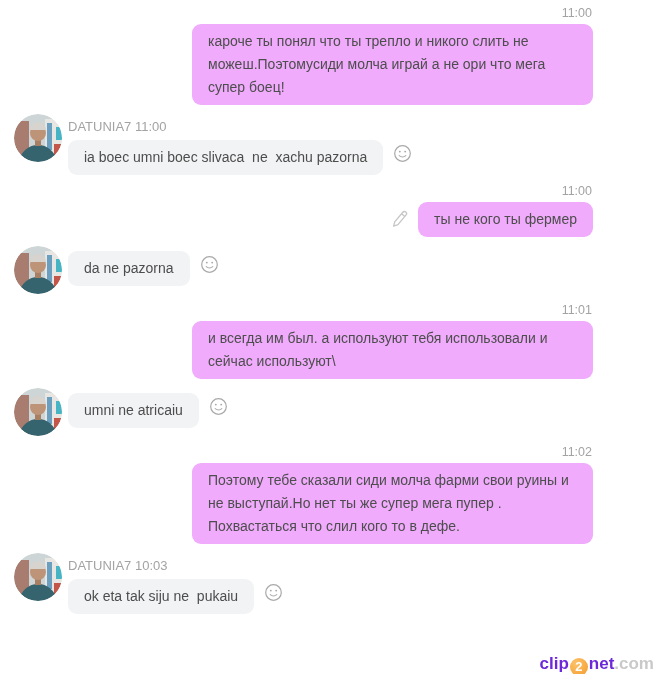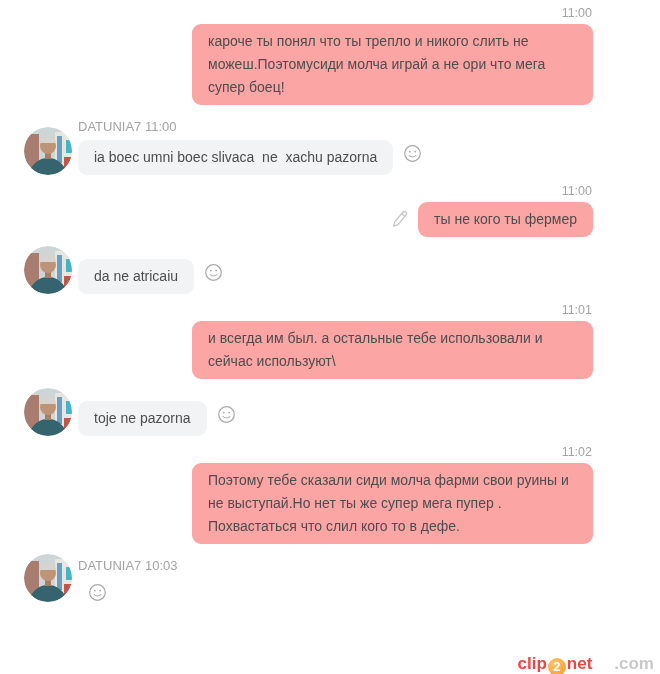--- a/index.html
+++ b/index.html
@@ -8,45 +8,45 @@
   .chat { position:relative; width:660px; height:674px; padding-top:6px; }
 
   
   .msg-out { display:flex; flex-direction:column; align-items:flex-end;
              padding-right:67px; margin-bottom:9px; }
   .msg-out .time { font-size:12.5px; line-height:15px; color:#a3a3a3;
                    margin-bottom:3px; margin-right:1px; }
   .msg-out .row { display:flex; justify-content:flex-end; align-items:center; }
   .bubble { font-size:14px; line-height:23px; color:#4d4d4d;
             border-radius:9px; padding:6px 16px; white-space:pre-wrap; }
-  .bubble.out { background:#fca5a5; max-width:369px; }
+  .bubble.out { background:#f0abfc; max-width:369px; }
   .bubble.in  { background:#f2f3f5; }
 
   
-  .msg-in { display:flex; align-items:flex-end; padding-left:24px;
+  .msg-in { display:flex; align-items:flex-start; padding-left:14px;
             margin-bottom:9px; }
   .avatar { width:48px; height:48px; border-radius:50%; overflow:hidden;
             flex:0 0 48px; margin-right:6px; }
   .msg-in .content { padding-top:5px; }
   .meta { font-size:13px; line-height:15px; color:#a3a3a3; margin-bottom:6px; }
   .msg-in .brow { display:flex; align-items:flex-start; }
 
   .smiley-btn { margin-left:10px; margin-top:4px; cursor:pointer; line-height:0; }
   .pencil { margin-right:8px; line-height:0; }
 
   
   .watermark { position:absolute; right:6px; bottom:4px; font-size:17px;
                font-weight:bold; letter-spacing:0; }
-  .watermark .blue { color:#ef4444;margin-top:14px; }
+  .watermark .blue { color:#6d28d9;margin-top:14px; }
   .watermark .two  { display:inline-block; width:18px; height:18px;
                      border-radius:50%; text-align:center; line-height:18px;
                      font-size:13px; color:#ffffff; vertical-align:-2px;
                      background:radial-gradient(circle at 35% 30%, #fdc26a, #f39b2d);
                      margin:0 1px; }
-  .watermark .gray { color:#c9c9c9;margin-left:22px; }
+  .watermark .gray { color:#c9c9c9; }
 </style>
 </head>
 <body>
 
 <div class="chat">
 
   <div class="msg-out">
     <div class="time">11:00</div>
     <div class="row">
       <div class="bubble out">кароче ты понял что ты трепло и никого слить не можеш.Поэтомусиди молча играй а не ори что мега супер боец!</div>
@@ -124,65 +124,65 @@
       <rect x="40" y="30" width="8" height="11" fill="#c2564a"></rect>
       <path d="M4 48 Q10 31 24 31 Q38 31 44 48 Z" fill="#35646e"></path>
       <rect x="21" y="25" width="6" height="7" fill="#a87f63"></rect>
       <circle cx="24" cy="19" r="8" fill="#bd9478"></circle>
       <path d="M16 16 a8 8 0 0 1 16 0 z" fill="#d7d3ce"></path>
     </g>
   </svg>
 </div>
     <div class="content">
       <div class="brow">
-        <div class="bubble in">da ne atricaiu</div>
+        <div class="bubble in">da ne pazorna</div>
         <span class="smiley-btn">
   <svg width="19" height="19" viewBox="0 0 19 19">
     <circle cx="9.5" cy="9.5" r="7.8" fill="none" stroke="#a9a9a9" stroke-width="1.2"></circle>
     <circle cx="6.8" cy="7.6" r="0.95" fill="#a9a9a9"></circle>
     <circle cx="12.2" cy="7.6" r="0.95" fill="#a9a9a9"></circle>
     <path d="M6.2 11.6 q3.3 2.7 6.6 0" fill="none" stroke="#a9a9a9" stroke-width="1.1" stroke-linecap="round"></path>
   </svg>
 </span>
       </div>
     </div>
   </div>
 
   <div class="msg-out">
     <div class="time">11:01</div>
     <div class="row">
-      <div class="bubble out">и всегда им был. а остальные тебе использовали и сейчас используют\</div>
-    </div>
-  </div>
-
-  <div class="msg-in">
-    <div class="avatar">
-  <svg width="48" height="48" viewBox="0 0 48 48">
-    <defs>
-            <clipPath id="avclip">
-              <circle cx="24" cy="24" r="24"></circle>
-            </clipPath>
-          </defs>
-    <g clip-path="url(#avclip)">
-      <rect width="48" height="48" fill="#cdd5d6"></rect>
-      <rect x="0" y="7" width="15" height="41" fill="#a87c6e"></rect>
-      <rect x="31" y="5" width="17" height="43" fill="#e8e6e2"></rect>
-      <rect x="33" y="9" width="5" height="27" fill="#6b9fc0"></rect>
-      <rect x="42" y="13" width="6" height="13" fill="#45b4c4"></rect>
-      <rect x="40" y="30" width="8" height="11" fill="#c2564a"></rect>
-      <path d="M4 48 Q10 31 24 31 Q38 31 44 48 Z" fill="#35646e"></path>
-      <rect x="21" y="25" width="6" height="7" fill="#a87f63"></rect>
-      <circle cx="24" cy="19" r="8" fill="#bd9478"></circle>
-      <path d="M16 16 a8 8 0 0 1 16 0 z" fill="#d7d3ce"></path>
-    </g>
-  </svg>
-</div>
-    <div class="content">
-      <div class="brow">
-        <div class="bubble in">toje ne pazorna</div>
+      <div class="bubble out">и всегда им был. а используют тебя использовали и сейчас используют\</div>
+    </div>
+  </div>
+
+  <div class="msg-in">
+    <div class="avatar">
+  <svg width="48" height="48" viewBox="0 0 48 48">
+    <defs>
+            <clipPath id="avclip">
+              <circle cx="24" cy="24" r="24"></circle>
+            </clipPath>
+          </defs>
+    <g clip-path="url(#avclip)">
+      <rect width="48" height="48" fill="#cdd5d6"></rect>
+      <rect x="0" y="7" width="15" height="41" fill="#a87c6e"></rect>
+      <rect x="31" y="5" width="17" height="43" fill="#e8e6e2"></rect>
+      <rect x="33" y="9" width="5" height="27" fill="#6b9fc0"></rect>
+      <rect x="42" y="13" width="6" height="13" fill="#45b4c4"></rect>
+      <rect x="40" y="30" width="8" height="11" fill="#c2564a"></rect>
+      <path d="M4 48 Q10 31 24 31 Q38 31 44 48 Z" fill="#35646e"></path>
+      <rect x="21" y="25" width="6" height="7" fill="#a87f63"></rect>
+      <circle cx="24" cy="19" r="8" fill="#bd9478"></circle>
+      <path d="M16 16 a8 8 0 0 1 16 0 z" fill="#d7d3ce"></path>
+    </g>
+  </svg>
+</div>
+    <div class="content">
+      <div class="brow">
+        <div class="bubble in">umni ne atricaiu</div>
         <span class="smiley-btn">
   <svg width="19" height="19" viewBox="0 0 19 19">
     <circle cx="9.5" cy="9.5" r="7.8" fill="none" stroke="#a9a9a9" stroke-width="1.2"></circle>
     <circle cx="6.8" cy="7.6" r="0.95" fill="#a9a9a9"></circle>
     <circle cx="12.2" cy="7.6" r="0.95" fill="#a9a9a9"></circle>
     <path d="M6.2 11.6 q3.3 2.7 6.6 0" fill="none" stroke="#a9a9a9" stroke-width="1.1" stroke-linecap="round"></path>
   </svg>
 </span>
       </div>
     </div>
@@ -216,20 +216,21 @@
       <path d="M16 16 a8 8 0 0 1 16 0 z" fill="#d7d3ce"></path>
     </g>
   </svg>
 </div>
     <div class="content">
       <div class="meta">
         <span>DATUNIA7</span>
         <span>10:03</span>
       </div>
       <div class="brow">
+        <div class="bubble in">ok eta tak siju ne  pukaiu</div>
         <span class="smiley-btn">
   <svg width="19" height="19" viewBox="0 0 19 19">
     <circle cx="9.5" cy="9.5" r="7.8" fill="none" stroke="#a9a9a9" stroke-width="1.2"></circle>
     <circle cx="6.8" cy="7.6" r="0.95" fill="#a9a9a9"></circle>
     <circle cx="12.2" cy="7.6" r="0.95" fill="#a9a9a9"></circle>
     <path d="M6.2 11.6 q3.3 2.7 6.6 0" fill="none" stroke="#a9a9a9" stroke-width="1.1" stroke-linecap="round"></path>
   </svg>
 </span>
       </div>
     </div>

